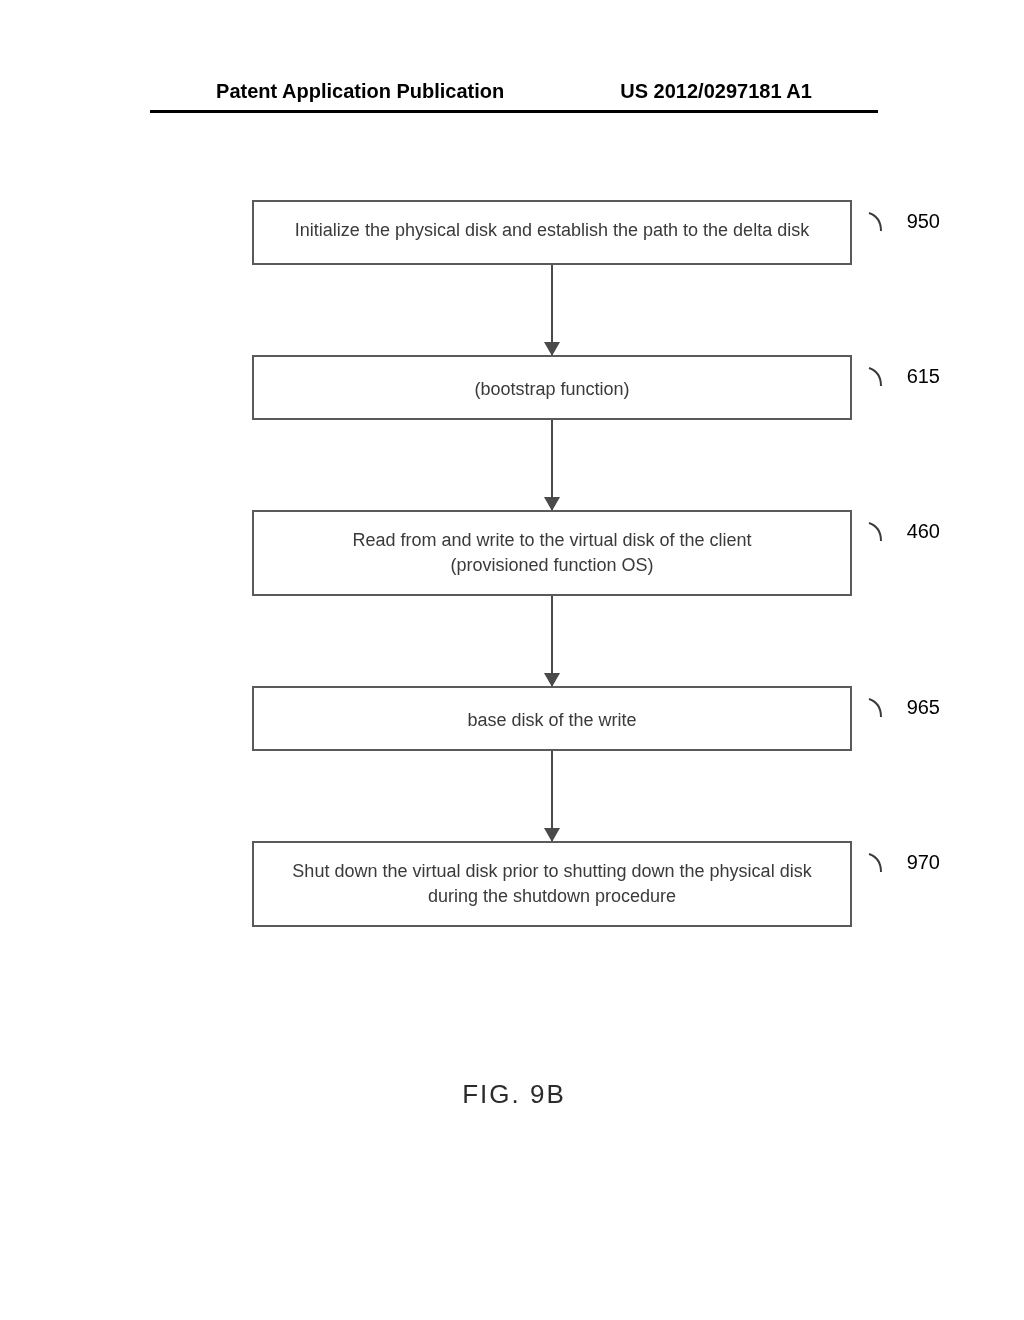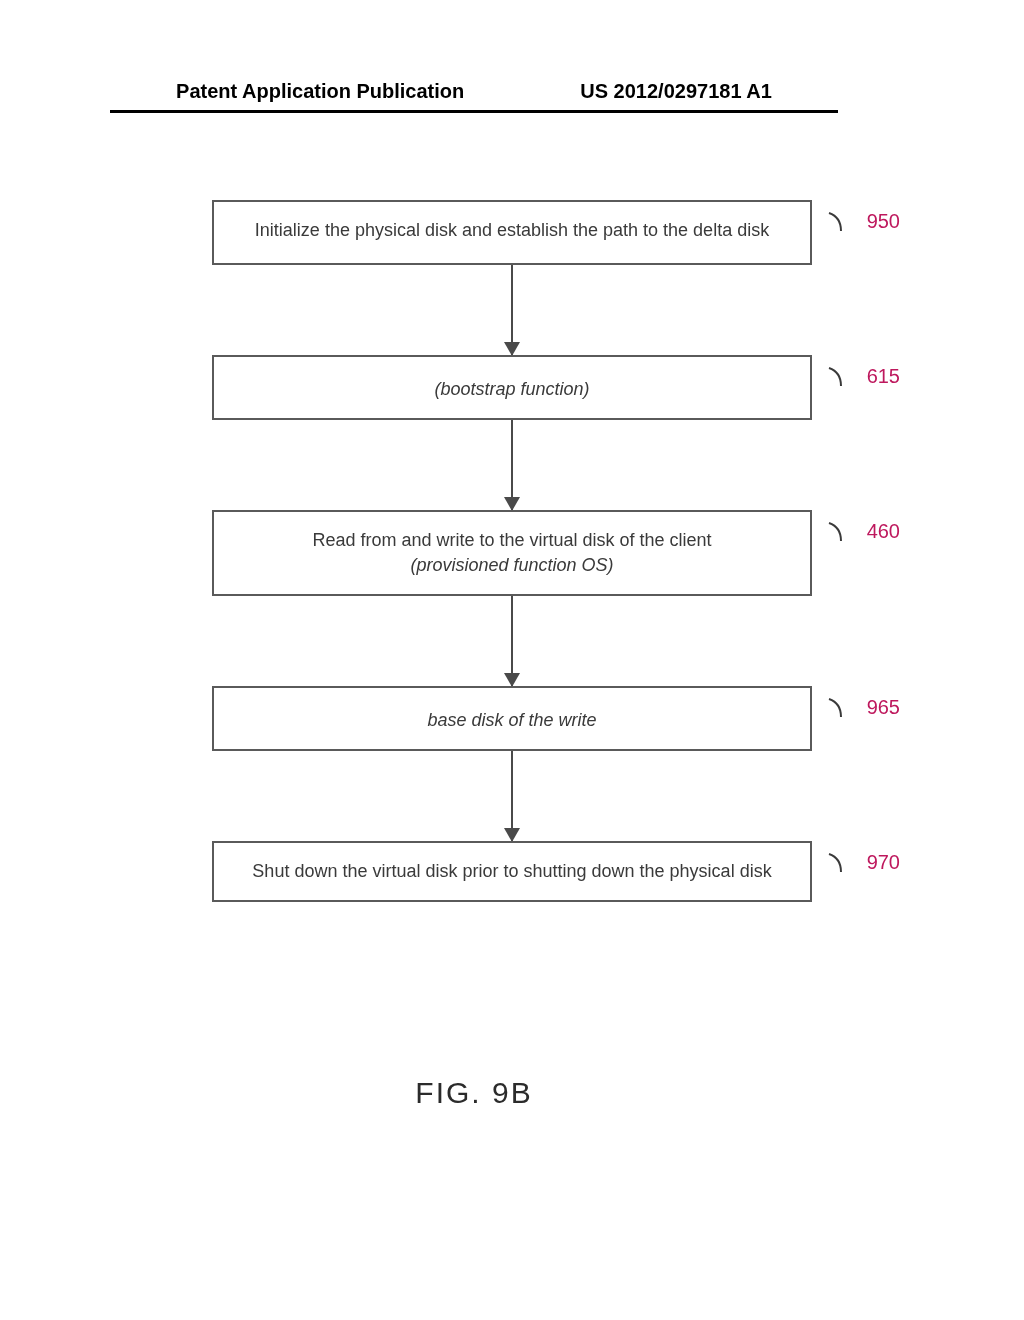--- a/index.html
+++ b/index.html
@@ -1,29 +1,29 @@
 <!DOCTYPE html>
 <html><head>
 <meta charset="utf-8">
 <style>
   * { box-sizing: border-box; margin: 0; padding: 0; }
   html, body { width: 1024px; height: 1320px; background: #fff; font-family: Arial, Helvetica, sans-serif; color: #000; }
-  .page { position: relative; width: 948px; height: 1320px; }
+  .page { position: relative; width: 948px; height: 1320px; margin-left: 40px; }
   .header { position: absolute; top: 80px; left: 0; right: 0; display: flex; justify-content: center; gap: 28px; font-size: 20px; font-weight: 700; }
   .header span.gap { display: inline-block; width: 16px; }
   .rule { position: absolute; top: 110px; left: 110px; right: 110px; height: 3px; background: #000; }
   .flow { position: absolute; top: 200px; left: 0; width: 1024px; }
   .node { position: relative; width: 600px; margin: 0 auto; border: 2px solid #5a5a5a; padding: 18px 16px; text-align: center; font-size: 18px; color: #3a3a3a; }
-  .node .line2 { display: block; margin-top: 4px; font-style: italic; }
-  .ref { position: absolute; top: 8px; right: -90px; display: flex; align-items: center; gap: 6px; font-size: 20px; color: #be185d; justify-content: flex-end; }
+  .node .line2 { display: block; margin-top: 4px; }
+  .ref { position: absolute; top: 8px; right: -90px; display: flex; align-items: center; gap: 6px; font-size: 20px; color: #000000; justify-content: flex-end; }
   .ref .tick { width: 34px; height: 22px; }
   .ref .tick svg { width: 34px; height: 22px; display: block; }
   .arrow { width: 2px; height: 90px; background: #4a4a4a; margin: 0 auto; position: relative; }
   .arrow::after { content: ""; position: absolute; left: 50%; bottom: -1px; transform: translateX(-50%); width: 0; height: 0; border-left: 8px solid transparent; border-right: 8px solid transparent; border-top: 14px solid #4a4a4a; }
-  .figcap { position: absolute; bottom: 210px; left: 0; right: 0; text-align: center; font-size: 30px; letter-spacing: 2px; color: #2b2b2b; }
+  .figcap { position: absolute; bottom: 210px; left: 0; right: 0; text-align: center; font-size: 26px; letter-spacing: 2px; color: #2b2b2b; }
 </style>
 </head>
 <body>
 
 <div class="page">
 
   <div class="header">
     <span>Patent Application Publication</span>
     <span class="gap"></span>
     <span class="gap"></span>
@@ -86,20 +86,21 @@
             </svg>
         </span>
         <span>965</span>
       </div>
     </div>
 
     <div class="arrow"></div>
 
     <div class="node">
       <span>Shut down the virtual disk prior to shutting down the physical disk</span>
+      <span class="line2">during the shutdown procedure</span>
       <div class="ref">
         <span class="tick">
           <svg viewBox="0 0 34 22">
               <path d="M2 2 Q 14 6 14 20" fill="none" stroke="#3a3a3a" stroke-width="2"></path>
             </svg>
         </span>
         <span>970</span>
       </div>
     </div>
 

